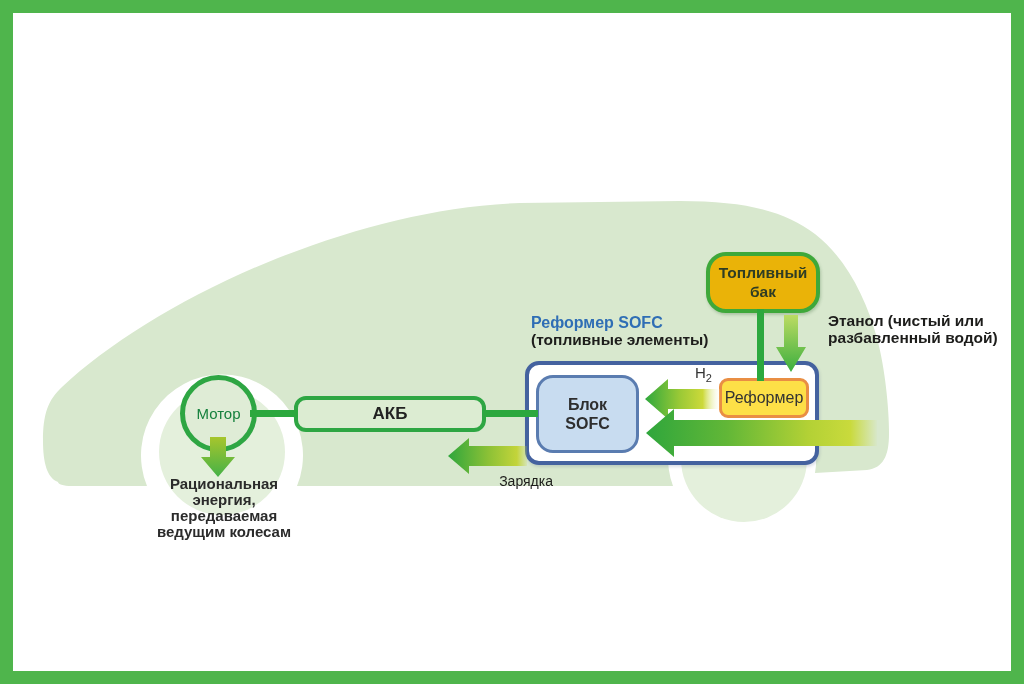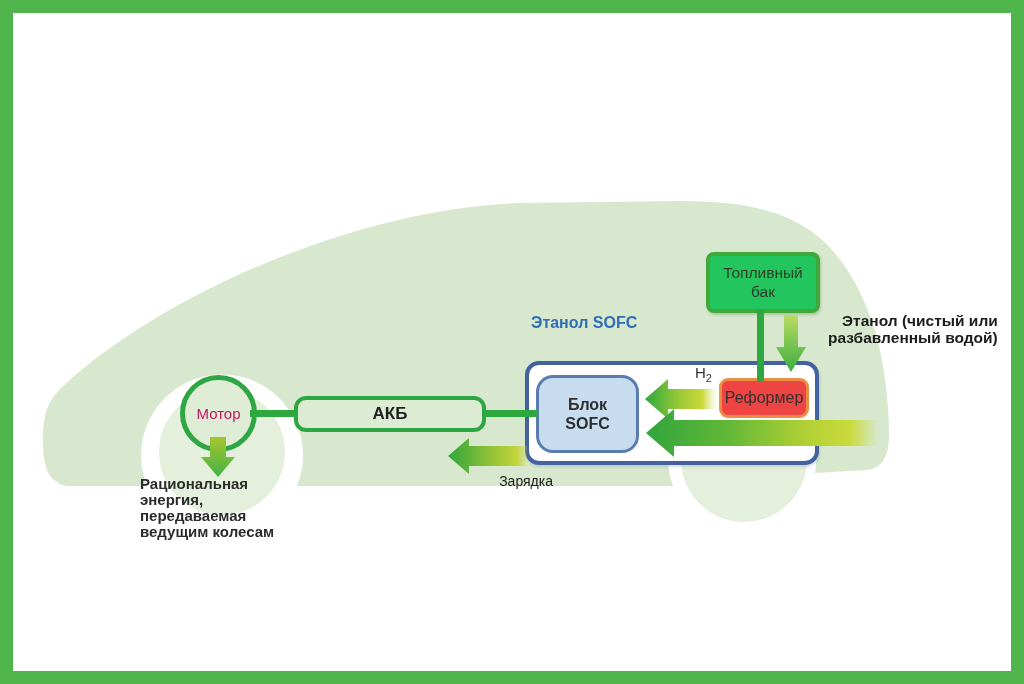--- a/index.html
+++ b/index.html
@@ -18,53 +18,54 @@
     position:absolute; left:525px; top:361px; width:294px; height:104px;
     background:#ffffff; border:4px solid #44629f; border-radius:14px;
     box-sizing:border-box; z-index:2; box-shadow:1px 2px 3px rgba(60,80,120,0.18);
   }
   .node {
     position:absolute; box-sizing:border-box; display:flex; align-items:center;
     justify-content:center; text-align:center; z-index:3;
   }
   .fuel-tank {
     left:706px; top:252px; width:114px; height:61px;
-    background:#22c55e; border:4px solid #3ea83a; border-radius:8px;
+    background:#eab308; border:4px solid #3ea83a; border-radius:20px;
     color:#2f3d24; font-size:15.5px; line-height:1.22;
     box-shadow:1px 2px 3px rgba(40,90,40,0.25);
+    font-weight:bold;
   }
   .reformer {
     left:719px; top:378px; width:90px; height:40px;
-    background:#ef4444; border:3px solid #e98e44; border-radius:9px;
+    background:#fde047; border:3px solid #e98e44; border-radius:9px;
     color:#333; font-size:16px;
   }
   .sofc-block {
     left:536px; top:375px; width:103px; height:78px;
     background:#c8dcf0; border:3px solid #5a7cb0; border-radius:17px;
     color:#2e2e2e; font-size:16px; font-weight:bold; line-height:1.2;
   }
   .battery {
     left:294px; top:396px; width:192px; height:36px;
     background:#dcecd2; border:4px solid #2ea643; border-radius:12px;
     color:#222; font-size:17px; font-weight:bold;
   }
   .motor-circle {
     left:180px; top:375px; width:77px; height:77px;
     background:#dfecd6; border:5px solid #2ea643; border-radius:50%;
-    color:#be185d; font-size:15px;align-items:center;
+    color:#15803d; font-size:15px;align-items:center;
   }
   .lbl { position:absolute; z-index:5; }
   .system-label { left:531px; top:314px; line-height:17px; }
   .system-label .t1 { color:#2f6eb5; font-weight:bold; font-size:16px; display:block; }
   .system-label .t2 { color:#1d1d1b; font-weight:bold; font-size:15.5px; display:block; }
-  .ethanol-label { left:828px; top:312px; color:#1d1d1b; font-weight:bold; font-size:15.5px; line-height:17px;text-align:right; }
+  .ethanol-label { left:828px; top:312px; color:#1d1d1b; font-weight:bold; font-size:15.5px; line-height:17px; }
   .h2-label { left:684px; top:364px; color:#333; font-size:15px;margin-left:11px; }
   .h2-label sub { font-size:11px; }
   .charging-label { left:451px; top:473px; width:102px; text-align:right; color:#1d1d1b; font-weight:normal; font-size:14px; }
-  .rational-label { left:140px; top:476px; width:168px; color:#2b2b2b; font-weight:bold; font-size:15px; line-height:16px; }
+  .rational-label { left:140px; top:476px; width:168px; text-align:center; color:#2b2b2b; font-weight:bold; font-size:15px; line-height:16px; }
 </style>
 </head>
 <body>
 
 <div class="stage">
 
   <svg class="layer car-layer" viewBox="0 0 1024 684">
     <path fill="#d8e8ce" d="
       M 58 482
       C 47 478 43 462 43 441
@@ -151,21 +152,22 @@
     <rect x="484" y="410" width="54" height="7" fill="#2ca83e"></rect>
 
     <polygon fill="url(#gEth)" points="791,372 776,347 784,347 784,315 798,315 798,347 806,347"></polygon>
     <polygon fill="url(#gH2)" points="645,399 668,379 668,389 720,389 720,409 668,409 668,419"></polygon>
     <polygon fill="url(#gExh)" points="646,433 674,409 674,420 877,420 877,446 674,446 674,457"></polygon>
     <polygon fill="url(#gChg)" points="448,456 469,438 469,446 527,446 527,466 469,466 469,474"></polygon>
     <polygon fill="url(#gMotor)" points="218,477 201,457 210,457 210,437 226,437 226,457 235,457"></polygon>
   </svg>
 
   <div class="lbl system-label">
-    <span class="t1">Этанол SOFC</span>
+    <span class="t1">Реформер SOFC</span>
+    <span class="t2">(топливные элементы)</span>
   </div>
 
   <div class="lbl ethanol-label">
     <span>Этанол (чистый или</span><br>
     <span>разбавленный водой)</span>
   </div>
 
   <div class="lbl h2-label">
     <span>H</span><sub>2</sub>
   </div>

